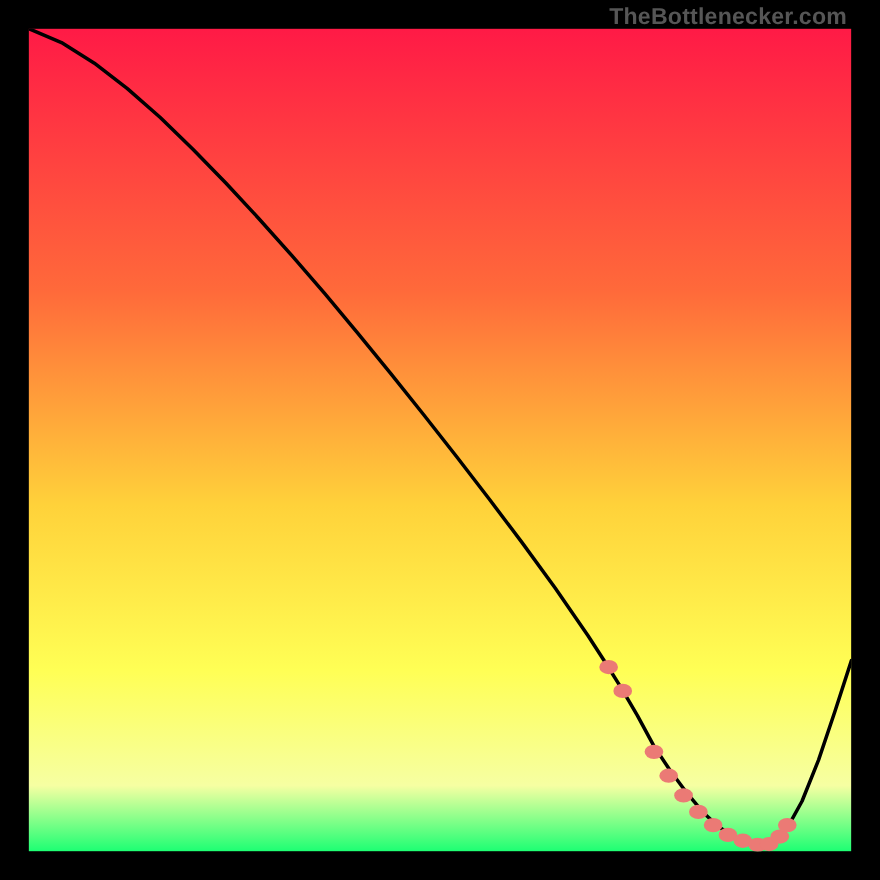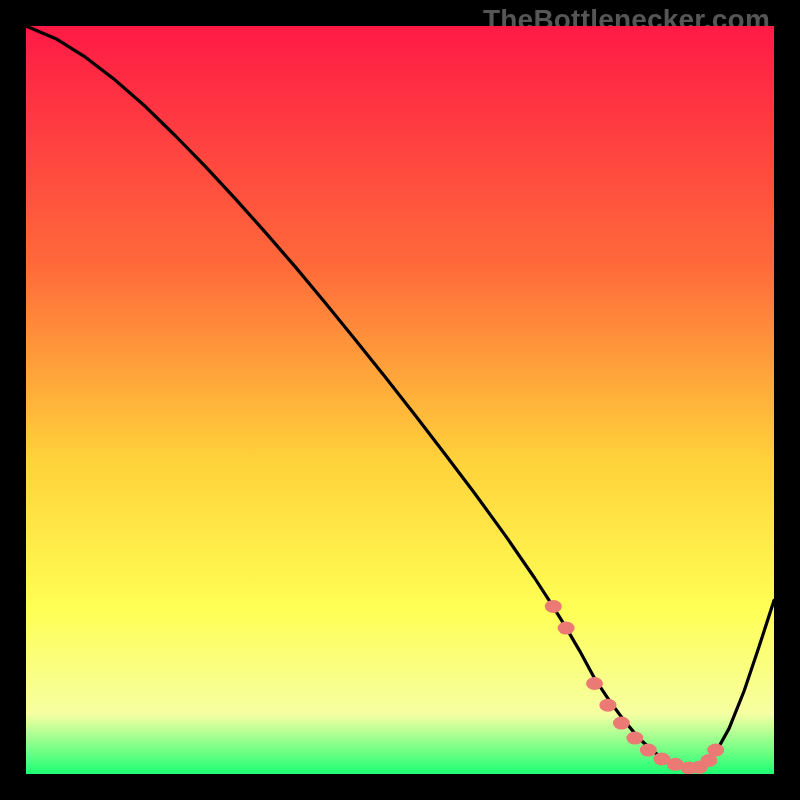--- a/index.html
+++ b/index.html
@@ -21,21 +21,21 @@
     left: 26px;
     top: 26px;
     width: 748px;
     height: 748px;
   }
   .attribution {
     position: absolute;
     top: 4px;
     right: 30px;
     color: #565656;
-    font-size: 28px;
+    font-size: 21px;
     font-weight: 600;
     letter-spacing: 0.2px;
   }
   svg { display: block; }
 </style>
 </head>
 <body>
 
 <div class="frame">
 

